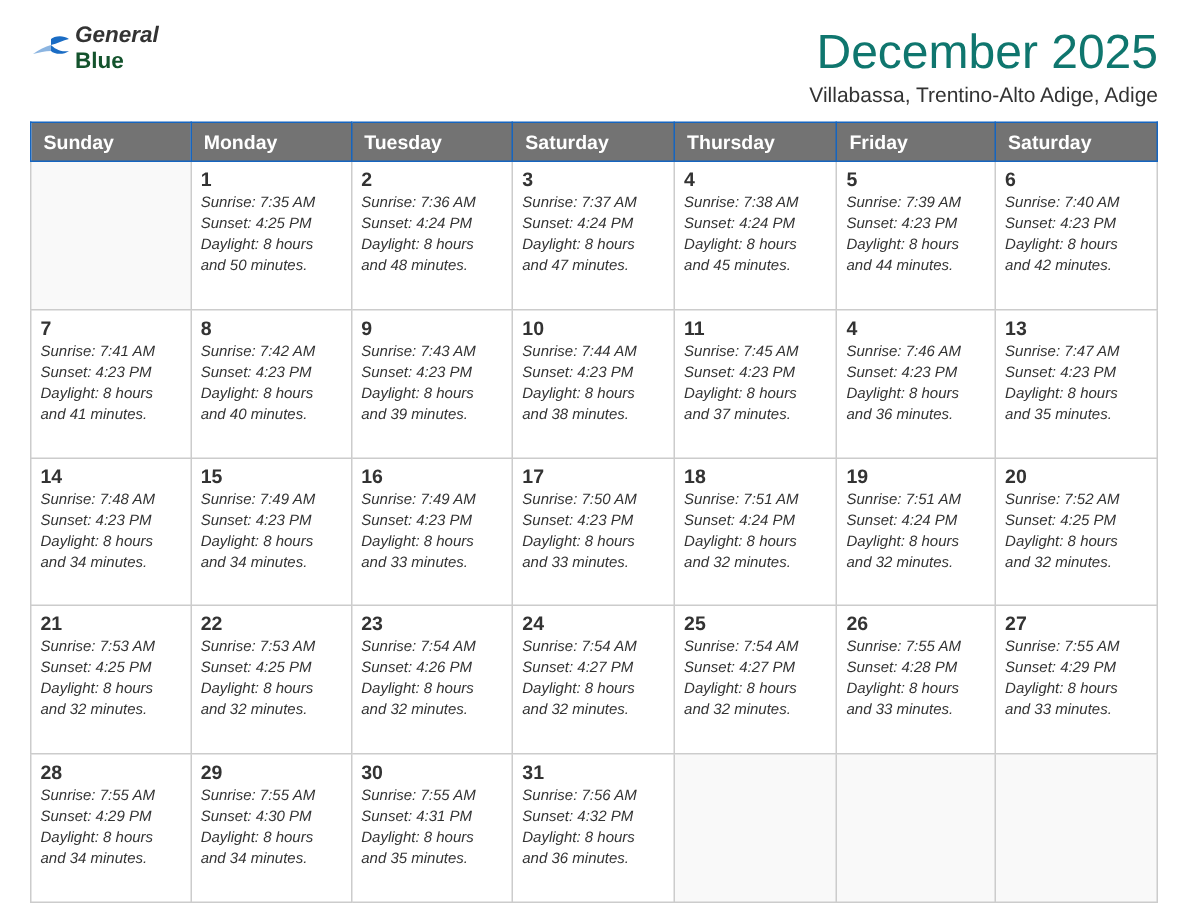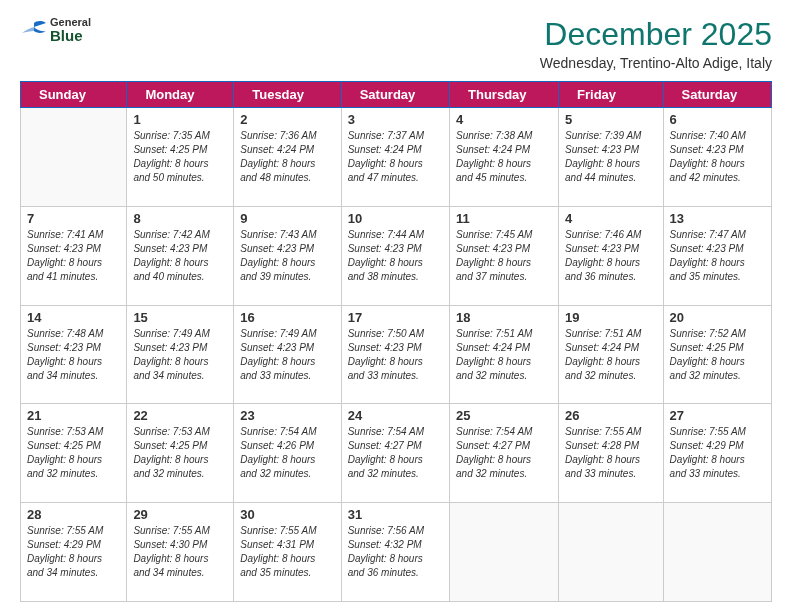--- a/index.html
+++ b/index.html
@@ -35,25 +35,25 @@
       font-size: 14px;
       color: #333;
       margin-top: 2px;
     }
     .calendar {
       width: 100%;
       border-collapse: collapse;
       flex: 1;
     }
     .calendar thead tr th {
-      background: #be185d;
+      background: #737373;
       color: #fff;
       font-size: 13px;
       font-weight: bold;
-      padding: 5px 18px;
+      padding: 5px 8px;
       border: 1px solid #1565c0;
       text-align: left;
     }
     .calendar tbody tr td {
       border: 1px solid #ccc;
       vertical-align: top;
       padding: 4px 6px;
       font-size: 10px;
       color: #333;
       width: 113px;
@@ -82,24 +82,25 @@
     }
     .logo-bird {
       width: 28px;
       height: 22px;
     }
     .logo-name-wrapper {
       display: flex;
       flex-direction: column;
     }
     .logo-general {
-      font-size: 11px;
+      font-size: 15px;
       font-weight: bold;
       color: #333;
       line-height: 1.1;
+      font-style: italic;
     }
     .logo-blue-text {
       font-size: 15px;
       font-weight: bold;
       color: #14532d;
       line-height: 1.1;
     }
   </style>
 </head>
 <body>
@@ -112,21 +113,21 @@
         <path d="M14 8 C16 10, 20 13, 26 12 C22 15, 16 14, 14 12 Z" fill="#1a6cc4"></path>
         <path d="M14 8 C10 9, 6 11, 2 14 C6 13, 10 12, 14 12 Z" fill="#1a6cc4" opacity="0.5"></path>
       </svg>
       <div class="logo-name-wrapper">
         <span class="logo-general">General</span>
         <span class="logo-blue-text">Blue</span>
       </div>
     </div>
     <div class="title-section">
       <div class="month-title">December 2025</div>
-      <div class="location">Wednesday, Trentino-Alto Adige, Italy</div>
+      <div class="location">Villabassa, Trentino-Alto Adige, Adige</div>
     </div>
   </div>
 
   <table class="calendar">
     <thead>
       <tr>
       <th>Sunday</th>
           <th>Monday</th>
           <th>Tuesday</th>
           <th>Saturday</th>

